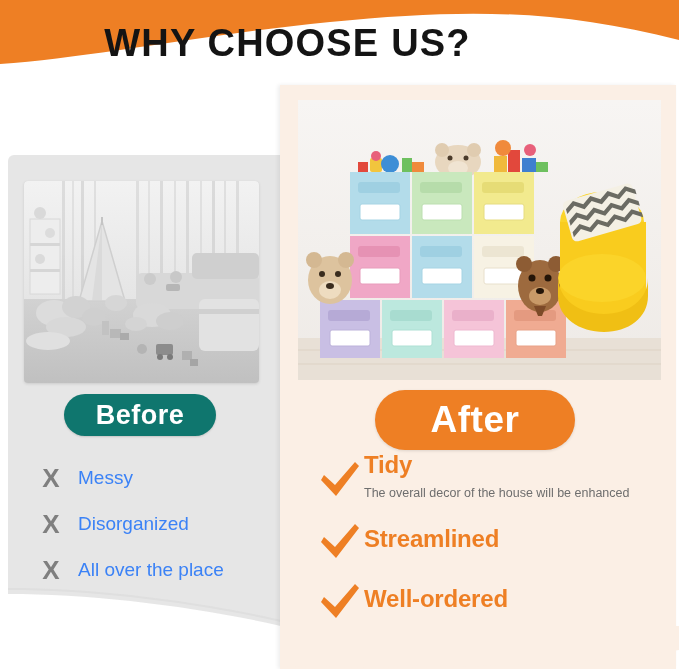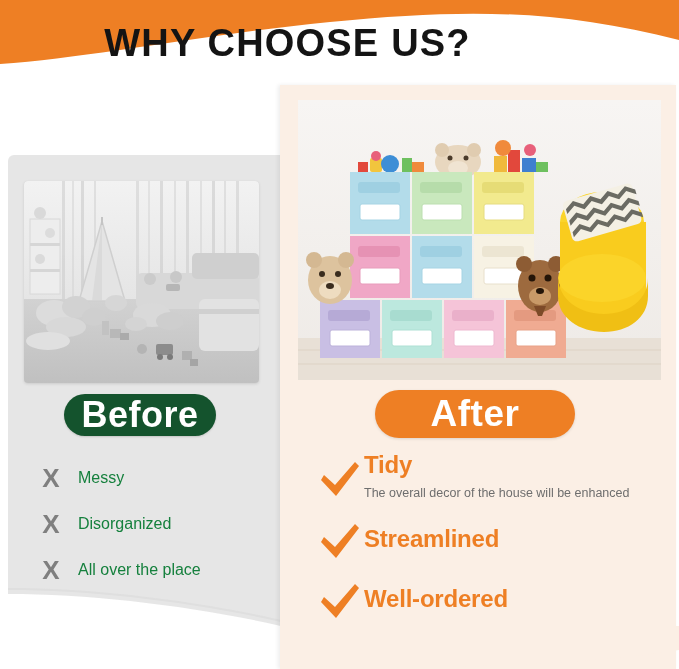--- a/index.html
+++ b/index.html
@@ -128,29 +128,29 @@
     color: #ffffff;
     font-weight: bold;
     letter-spacing: 0.5px;
     z-index: 8;
   }
   .badge-before {
     left: 64px;
     top: 394px;
     width: 152px;
     height: 42px;
-    background: #14532d;
-    font-size: 36px;
+    background: #0f766e;
+    font-size: 27px;
     box-shadow: 0 1px 2px rgba(0,0,0,0.15);
   }
   .badge-after {
     left: 375px;
     top: 390px;
     width: 200px;
-    height: 48px;
+    height: 60px;
     background: #ee7f24;
     font-size: 37px;
     box-shadow: 0 1px 3px rgba(0,0,0,0.12);
   }
 
   
   .before-list {
     position: absolute;
     left: 36px;
     top: 455px;
@@ -166,22 +166,22 @@
     width: 30px;
     font-size: 26px;
     font-weight: bold;
     color: #7f7f7f;
     text-align: center;
     flex: 0 0 30px;
     line-height: 1;
   }
   .before-label {
     margin-left: 12px;
-    font-size: 16px;
-    color: #15803d;
+    font-size: 19px;
+    color: #3b82f6;
     white-space: nowrap;
   }
 
   
   .after-list {
     position: absolute;
     left: 318px;
     top: 452px;
     width: 352px;
     z-index: 8;

